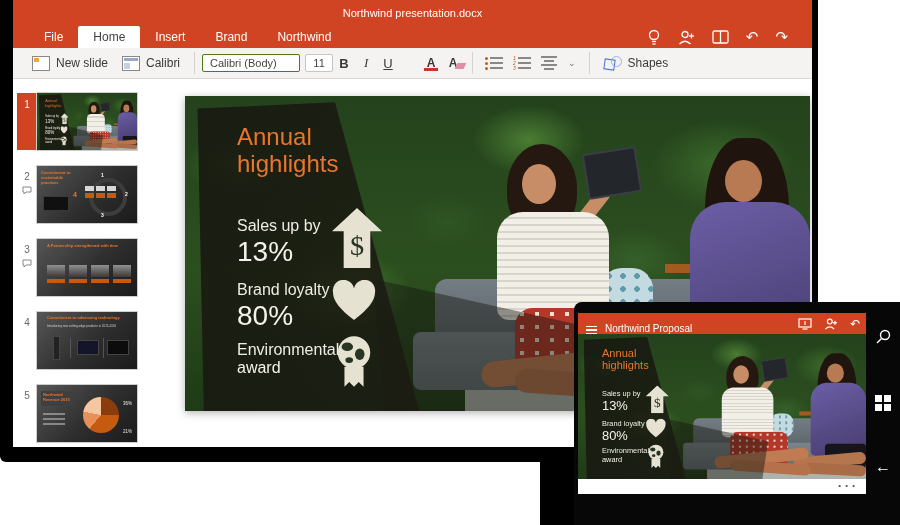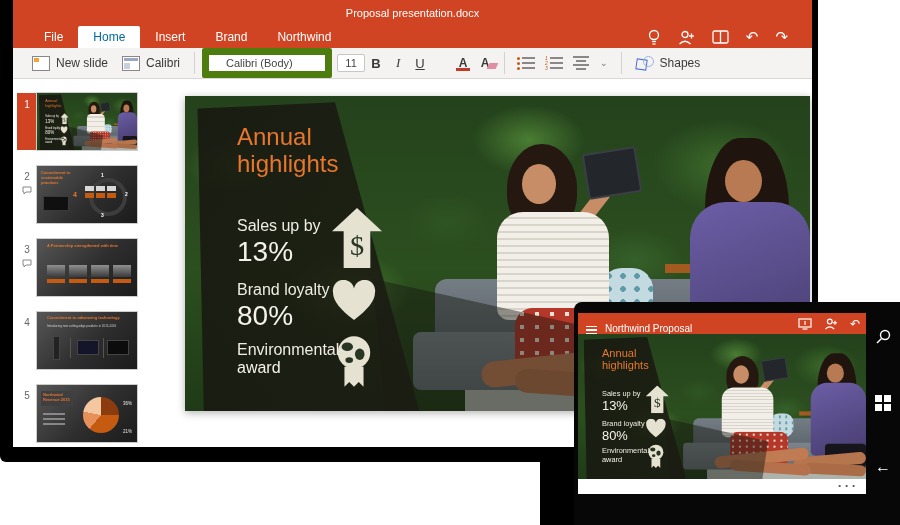--- a/index.html
+++ b/index.html
@@ -6,29 +6,29 @@
   body{width:900px;height:525px;overflow:hidden;font-family:"Liberation Sans",sans-serif;-webkit-font-smoothing:antialiased;}
   .stage{position:relative;width:900px;height:525px;background:#fff;overflow:hidden;}
 
   
   .desktop-frame{position:absolute;left:0;top:0;width:818px;height:462px;background:#000;border-radius:0 0 6px 6px;}
   .app{position:absolute;left:13px;top:0;width:799px;height:447px;background:#fff;display:flex;flex-direction:column;}
 
   .titlebar{height:25px;background:#D04423;color:#fff;font-size:11px;text-align:center;line-height:26px;}
   .tabsrow{height:23px;background:#D04423;display:flex;align-items:flex-end;padding-left:16px;position:relative;}
   .tab{color:#fff;font-size:12px;padding:4px 15px;cursor:default;}
-  .tab.active{background:#fff;color:#0369a1;border-radius:2px 2px 0 0;}
+  .tab.active{background:#fff;color:#404040;border-radius:2px 2px 0 0;}
   .ribbon-right{position:absolute;right:24px;top:2px;display:flex;align-items:center;gap:17px;color:#fff;height:20px;}
   .ribbon-right .uglyph{font-size:15px;line-height:20px;}
   .ribbon-right svg{display:block;}
 
   .toolbar{height:30px;background:#F4F3F2;border-bottom:1px solid #DAD8D6;display:flex;align-items:center;padding-left:12px;font-size:12px;color:#3B3A39;}
   .tbtn{display:flex;align-items:center;gap:6px;padding:3px 7px;white-space:nowrap;}
   .tsep{width:1px;height:22px;background:#D4D2D0;margin:0 7px;}
-  .fontbox{background:#fff;border:7px solid #4d7c0f;border-radius:2px;padding:2px 17px;font-size:11px;color:#444;width:82px;}
+  .fontbox{background:#fff;border:1px solid #4d7c0f;border-radius:2px;padding:2px 7px;font-size:11px;color:#444;width:82px;}
   .sizebox{background:#fff;border:1px solid #C8C6C4;border-radius:2px;padding:2px 5px;font-size:11px;color:#444;width:16px;text-align:center;margin-left:5px;}
   .fmt{width:22px;text-align:center;font-size:13px;color:#3B3A39;padding:2px 0;}
   .fmt.b{font-weight:bold;}
   .fmt.i{font-style:italic;font-family:"Liberation Serif",serif;}
   .fmt.u{text-decoration:underline;}
   .fmt.st{text-decoration:line-through;font-size:11px;margin-top:47px;}
   .fontcolor{position:relative;width:20px;text-align:center;font-size:12px;font-weight:bold;}
   .fontcolor .bar{position:absolute;left:3px;right:3px;bottom:-1px;height:3px;background:#C0392B;}
   .clearfmt{position:relative;width:24px;text-align:center;font-size:12px;font-weight:bold;}
   .clearfmt .pen{position:absolute;right:0;bottom:1px;width:9px;height:6px;background:#E08DA6;transform:skewX(-25deg);}
@@ -153,21 +153,21 @@
 </head>
 <body>
 
 <div class="stage">
 
   <div class="desktop-frame"></div>
 
   <div class="app">
 
     <div class="titlebar">
-      <span>Proposal presentation.docx</span>
+      <span>Northwind presentation.docx</span>
     </div>
 
     <div class="tabsrow">
       <div class="tab">File</div>
       <div class="tab active">Home</div>
       <div class="tab">Insert</div>
       <div class="tab">Brand</div>
       <div class="tab">Northwind</div>
       <div class="ribbon-right">
         <svg width="14" height="16" viewBox="0 0 14 16">

